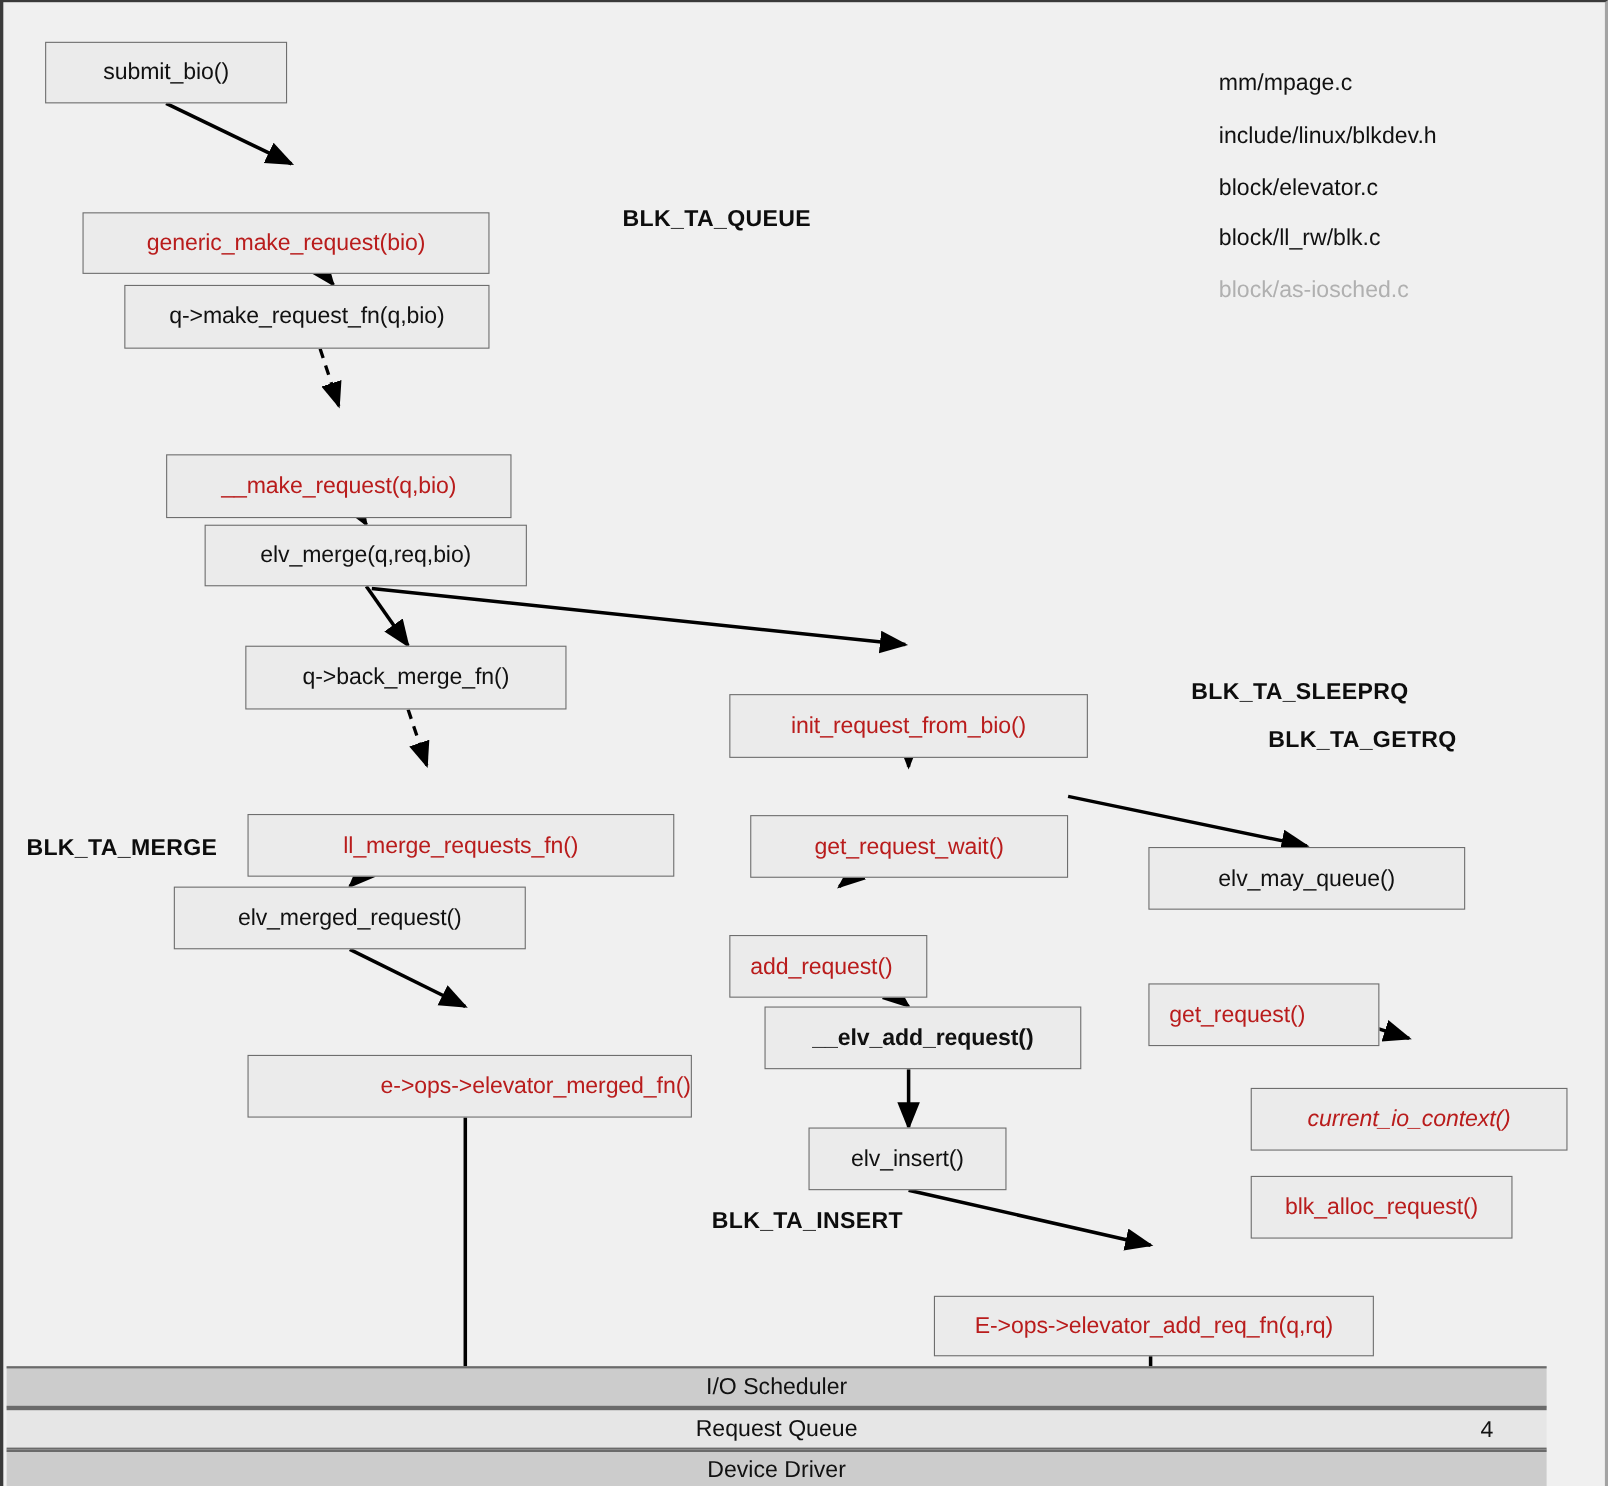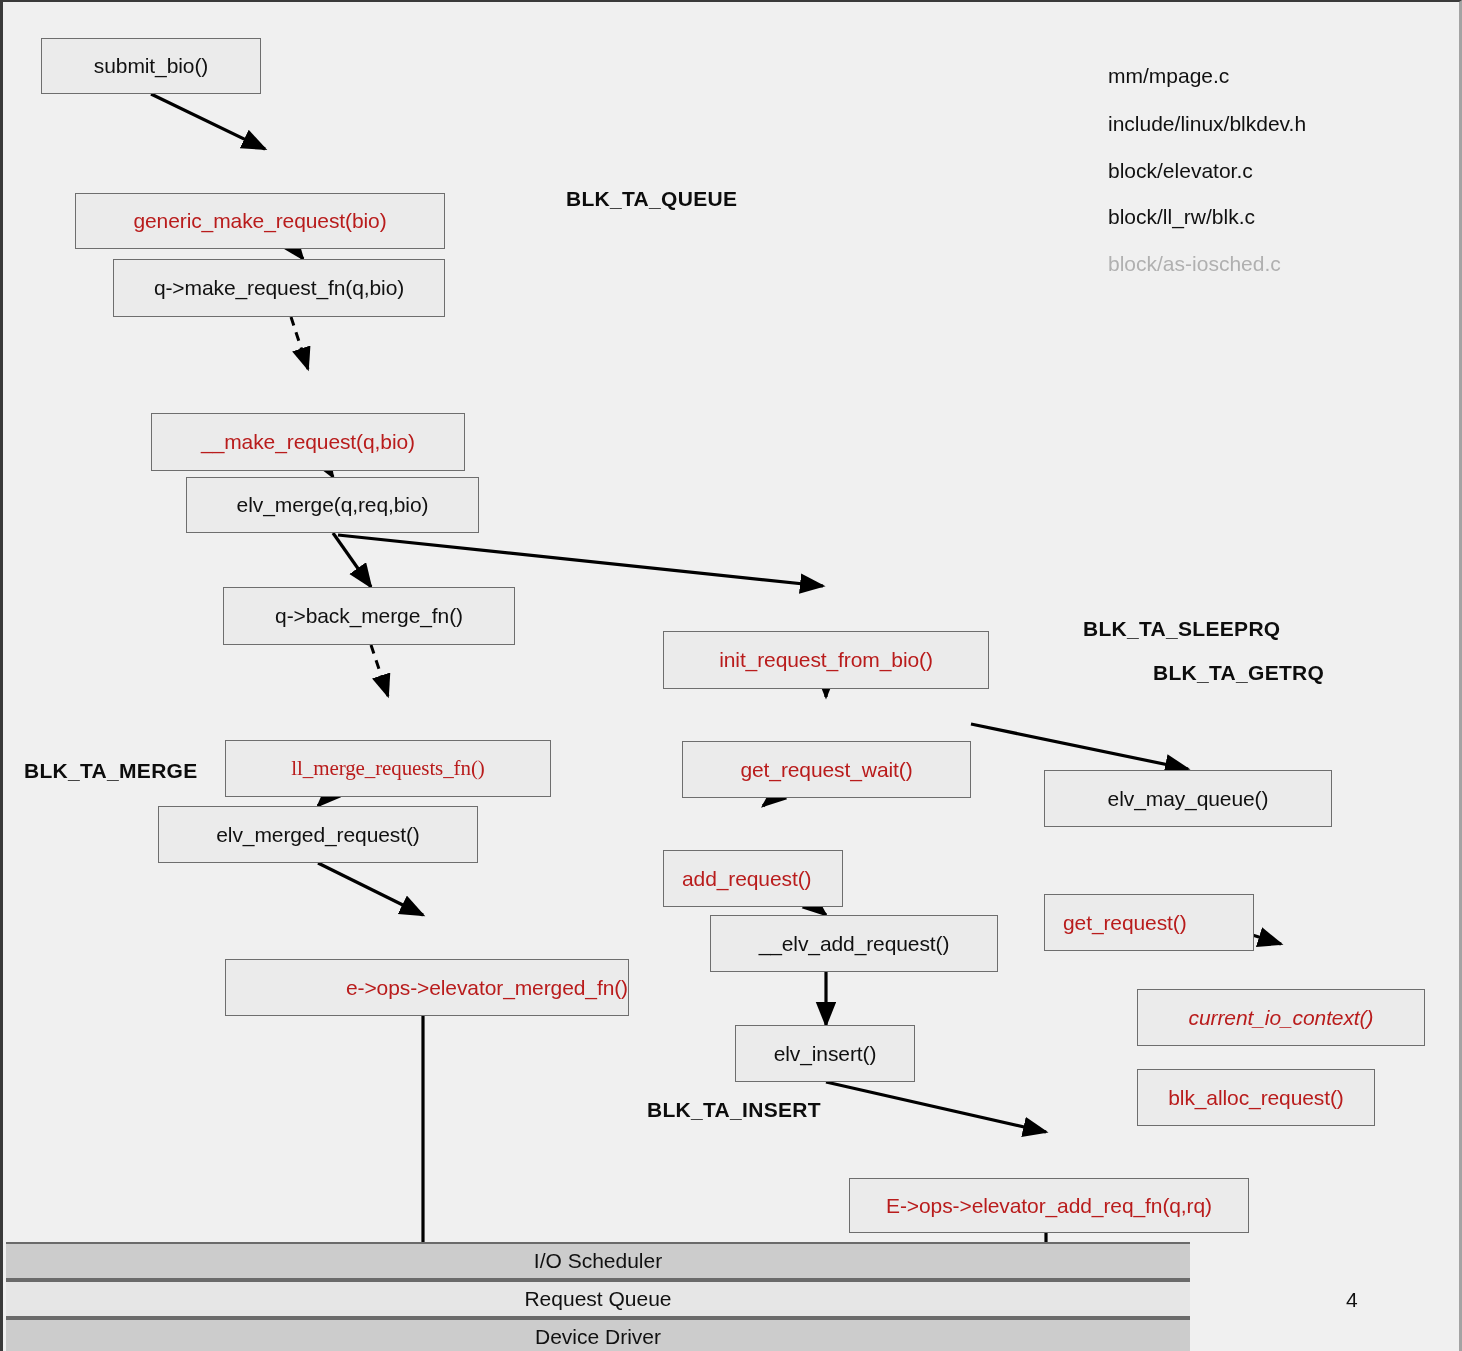--- a/index.html
+++ b/index.html
@@ -45,21 +45,21 @@
     position:absolute;
     font-size:21px;
     color:#111;
     white-space:nowrap;
   }
   .fileline.dim{ color:#b0b0b0; }
   .bar{
     position:absolute;
     box-sizing:border-box;
     left:3px;
-    width:1184px;
+    width:1400px;
     height:38px;
     border-top:2px solid #6a6a6a;
     border-bottom:2px solid #6a6a6a;
     display:flex;
     align-items:center;
     justify-content:center;
     font-size:21px;
     color:#111;
   }
   .bar.dark{ background:#cccccc; }
@@ -121,39 +121,39 @@
       </div>
       <div class="node dim" style="left: 148px; top: 367px; width: 314px; height: 58px;">
         <span>__make_request(q,bio)</span>
       </div>
       <div class="node" style="left: 183px; top: 475px; width: 293px; height: 56px;">
         <span>elv_merge(q,req,bio)</span>
       </div>
       <div class="node" style="left: 220px; top: 585px; width: 292px; height: 58px;">
         <span>q-&gt;back_merge_fn()</span>
       </div>
-      <div class="node dim" style="left: 222px; top: 694px; width: 326px; height: 57px; font-family: Liberation Serif, serif;">
+      <div class="node dim" style="left: 222px; top: 694px; width: 388px; height: 57px;">
         <span>ll_merge_requests_fn()</span>
       </div>
       <div class="node" style="left: 155px; top: 804px; width: 320px; height: 57px;">
         <span>elv_merged_request()</span>
       </div>
       <div class="node dim" style="left: 222px; top: 913px; width: 404px; height: 57px; justify-content: flex-end;">
         <span>e-&gt;ops-&gt;elevator_merged_fn()</span>
       </div>
       <div class="node dim" style="left: 660px; top: 585px; width: 326px; height: 58px;">
         <span>init_request_from_bio()</span>
       </div>
       <div class="node dim" style="left: 679px; top: 695px; width: 289px; height: 57px;">
         <span>get_request_wait()</span>
       </div>
       <div class="node dim lead" style="left: 660px; top: 804px; width: 180px; height: 57px;">
         <span>add_request()</span>
       </div>
-      <div class="node" style="left: 707px; top: 913px; width: 288px; height: 57px;">
+      <div class="node" style="left: 692px; top: 913px; width: 288px; height: 57px; font-weight: bold;">
         <span>__elv_add_request()</span>
       </div>
       <div class="node" style="left: 732px; top: 1023px; width: 180px; height: 57px;">
         <span>elv_insert()</span>
       </div>
       <div class="node dim" style="left: 846px; top: 1132px; width: 400px; height: 55px;">
         <span>E-&gt;ops-&gt;elevator_add_req_fn(q,rq)</span>
       </div>
       <div class="node" style="left: 1041px; top: 768px; width: 288px; height: 57px;">
         <span>elv_may_queue()</span>

